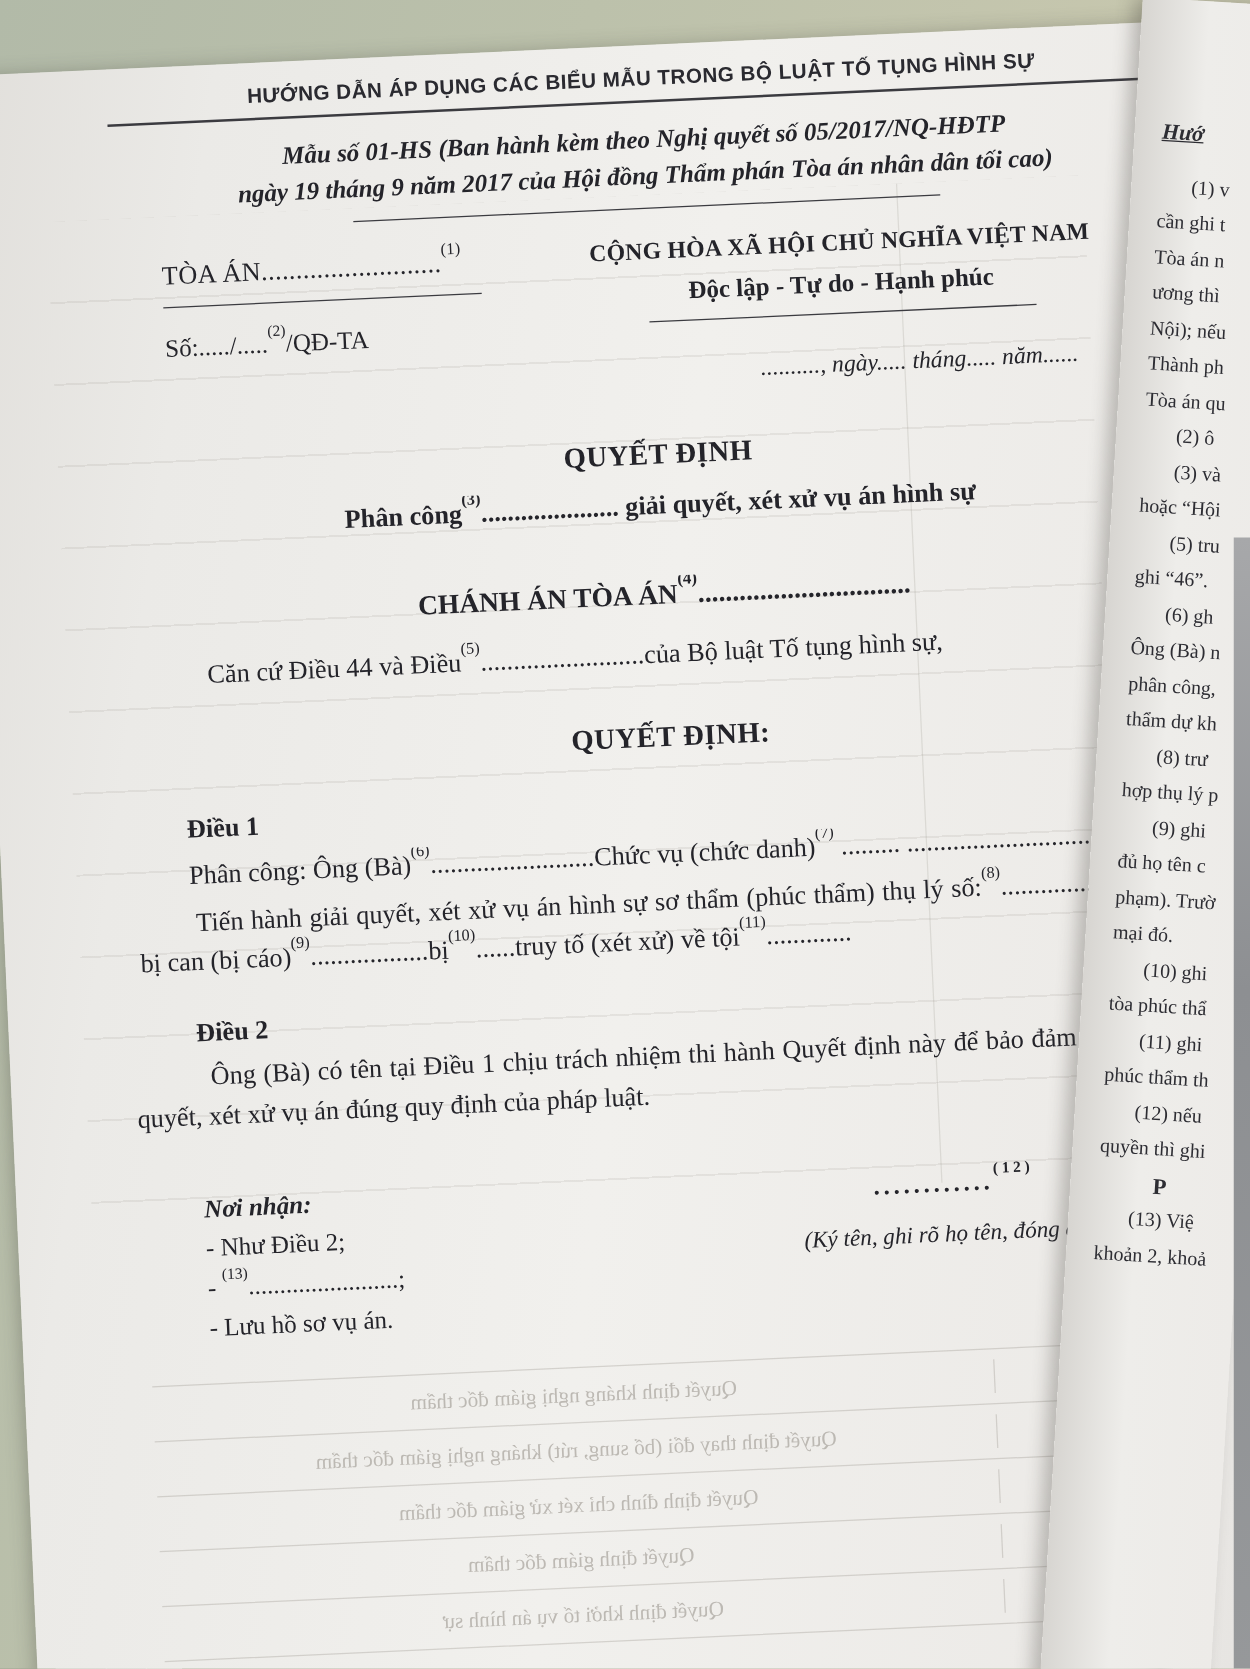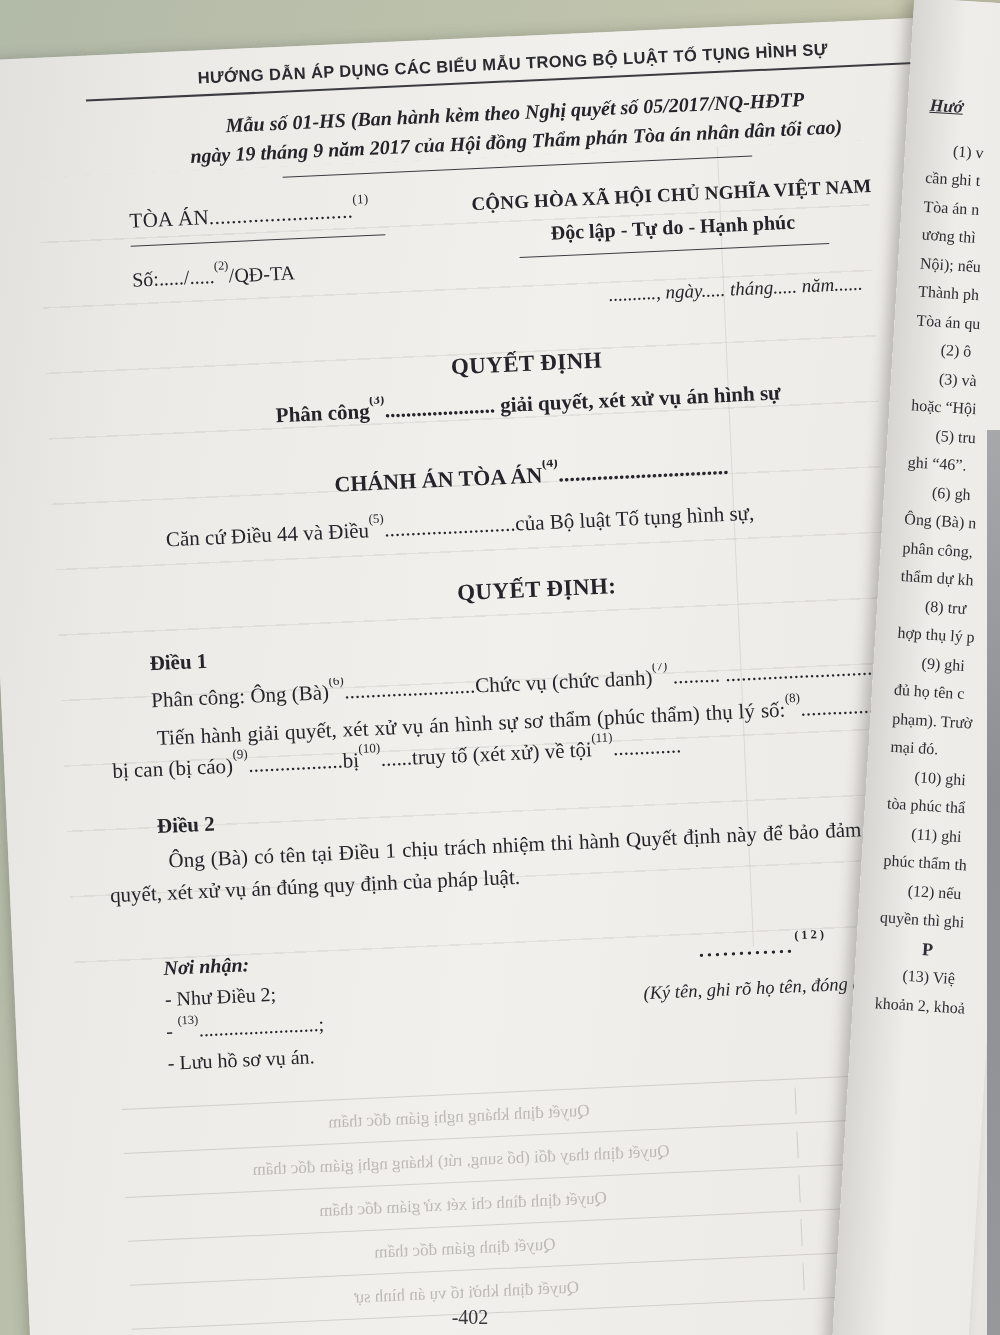--- a/index.html
+++ b/index.html
@@ -205,14 +205,13 @@
         <div class="rp-line indent">(12) nếu</div>
         <div class="rp-line">quyền thì ghi</div>
         <div class="rp-line big">P</div>
         <div class="rp-line indent">(13) Việ</div>
         <div class="rp-line">khoản 2, khoả</div>
       </div>
   </div>
 
   <div class="book-edge"></div>
 
-  <div class="page-num">-402</div>
 </div>
 
 </body></html>

